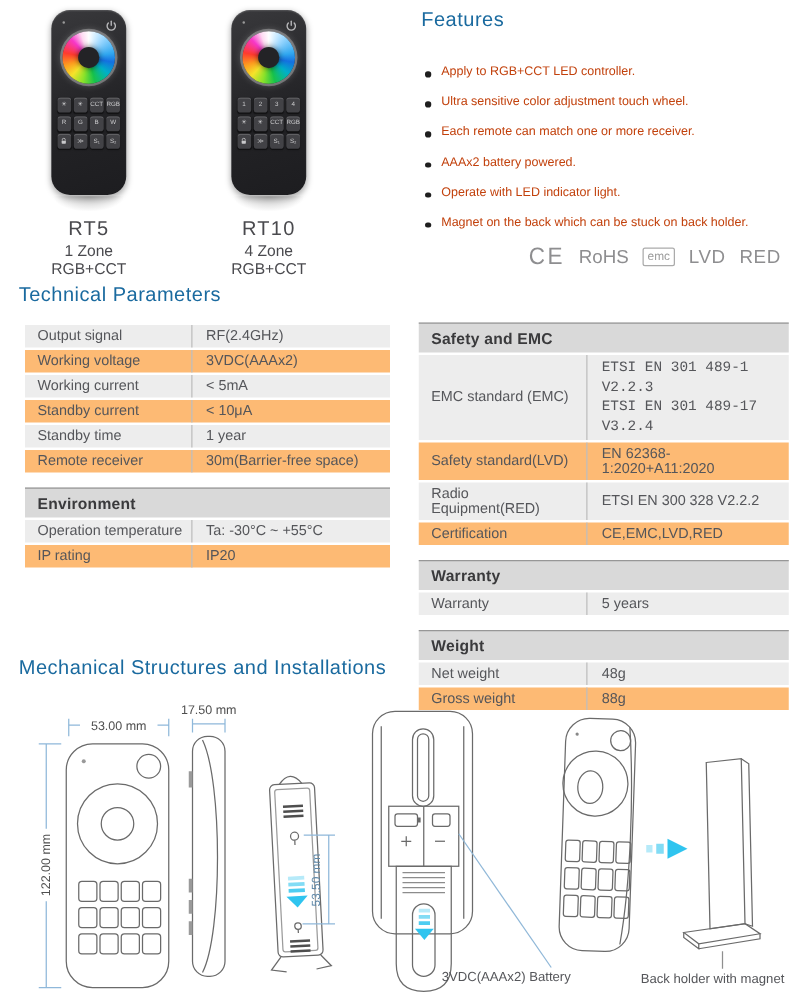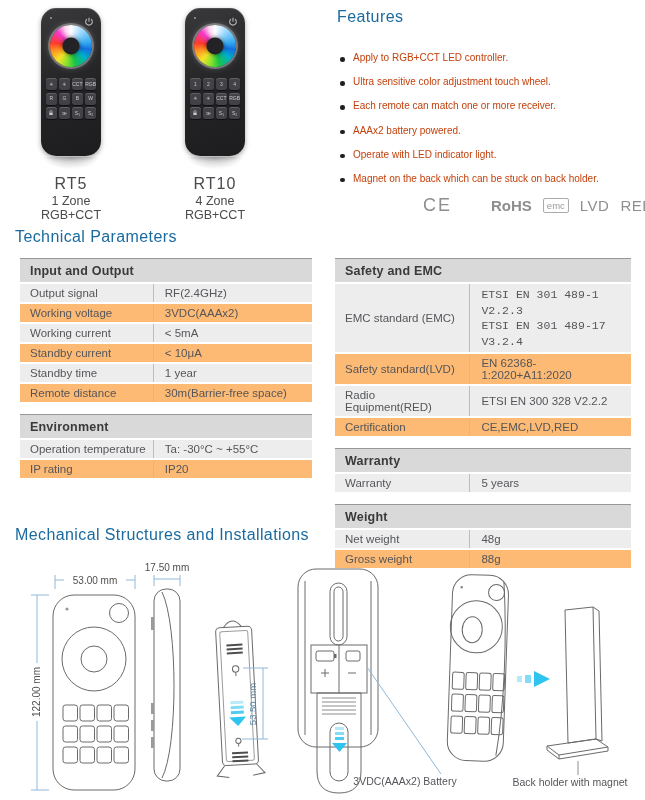--- a/index.html
+++ b/index.html
@@ -31,21 +31,21 @@
   
   .features{position:absolute;left:337px;top:8px;width:296px;}
   h2.sect{margin:0;font-size:16px;font-weight:normal;color:#1a6a9f;letter-spacing:.4px;}
   .features ul{list-style:none;margin:25px 0 0 2px;padding:0;}
   .features li{position:relative;padding-left:14px;margin-bottom:11px;font-size:10px;line-height:1.32;color:#c2410c;}
   .features li::before{content:"";position:absolute;left:1px;top:6px;width:4.5px;height:4.5px;border-radius:50%;background:#1f1f1f;}
 
   
   .certs{position:absolute;left:423px;top:195px;display:flex;align-items:center;gap:11px;color:#8e8e90;}
   .ce{font-size:18px;letter-spacing:2px;transform:scaleY(1.05);}
-  .rohs{font-size:15px;font-weight:bold;margin-left:28px;}
+  .rohs{font-size:15px;font-weight:normal;}
   .emcbox{font-size:9.5px;color:#9a9a9a;border:1px solid #ababab;border-radius:2px;padding:1px 3px;}
   .lvd,.red{font-size:15px;letter-spacing:.5px;}
 
   
   .tech-title{position:absolute;left:15px;top:228px;font-size:17px;}
   .mech-title{position:absolute;left:15px;top:526px;font-size:18px;}
 
   
   .col-left{position:absolute;left:20px;top:258px;width:292px;}
   .col-right{position:absolute;left:335px;top:258px;width:296px;}
@@ -158,21 +158,20 @@
     <span class="rohs">RoHS</span>
     <span class="emcbox">emc</span>
     <span class="lvd">LVD</span>
     <span class="red">RED</span>
   </div>
 
   <h2 class="sect tech-title">Technical Parameters</h2>
 
   <div class="col-left">
     <div class="tbl">
-      <div class="thead">Input and Output</div>
       <div class="trow odd">
         <div class="tlabel">Output signal</div>
         <div class="tvalue">RF(2.4GHz)</div>
       </div>
       <div class="trow even">
         <div class="tlabel">Working voltage</div>
         <div class="tvalue">3VDC(AAAx2)</div>
       </div>
       <div class="trow odd">
         <div class="tlabel">Working current</div>
@@ -180,21 +179,21 @@
       </div>
       <div class="trow even">
         <div class="tlabel">Standby current</div>
         <div class="tvalue">&lt; 10μA</div>
       </div>
       <div class="trow odd">
         <div class="tlabel">Standby time</div>
         <div class="tvalue">1 year</div>
       </div>
       <div class="trow even">
-        <div class="tlabel">Remote distance</div>
+        <div class="tlabel">Remote receiver</div>
         <div class="tvalue">30m(Barrier-free space)</div>
       </div>
     </div>
 
     <div class="tbl">
       <div class="thead">Environment</div>
       <div class="trow odd">
         <div class="tlabel">Operation temperature</div>
         <div class="tvalue">Ta: -30°C ~ +55°C</div>
       </div>

